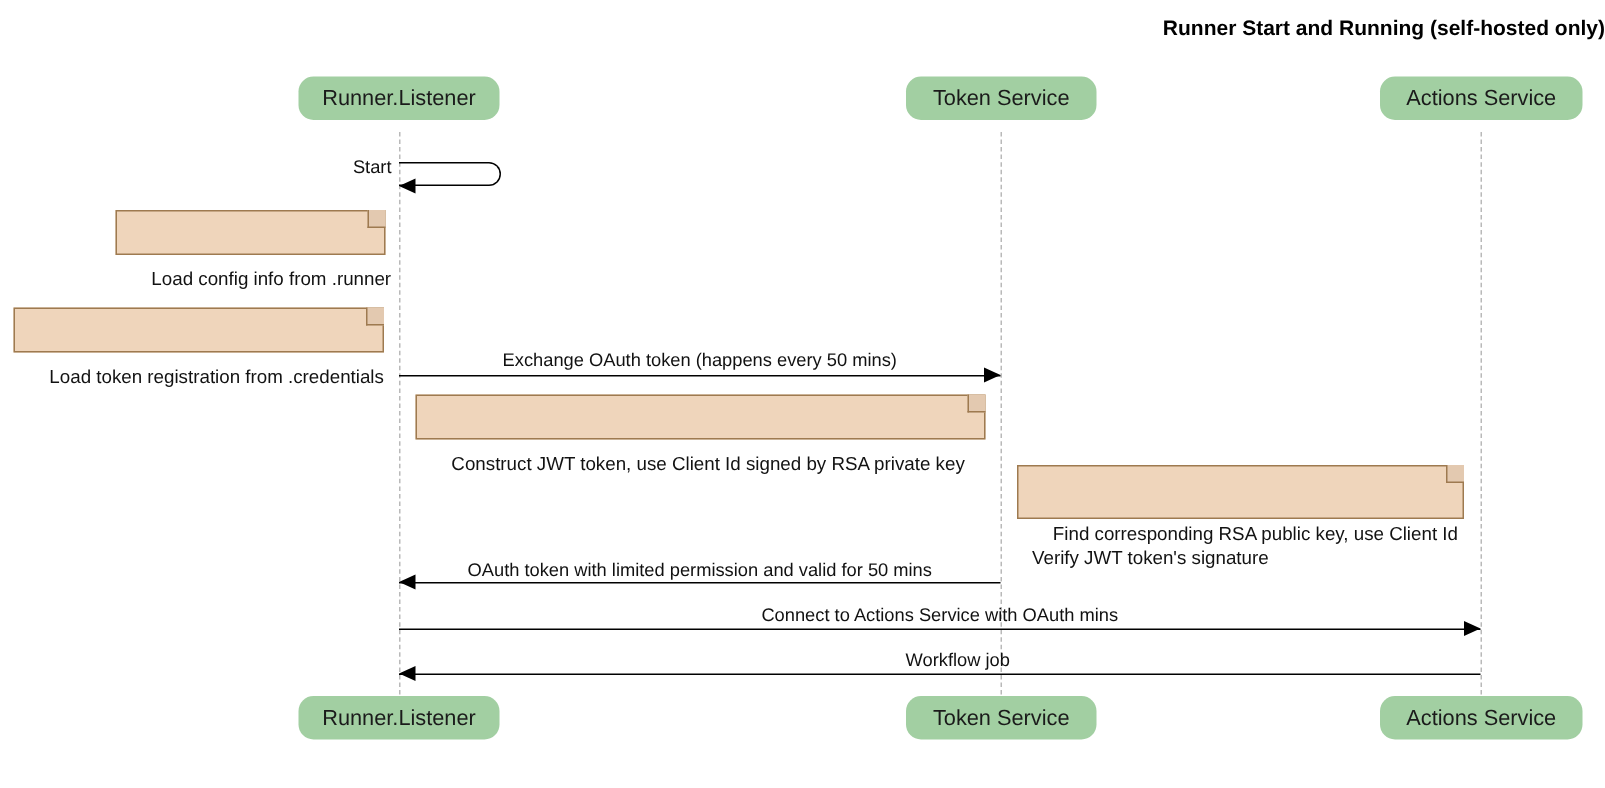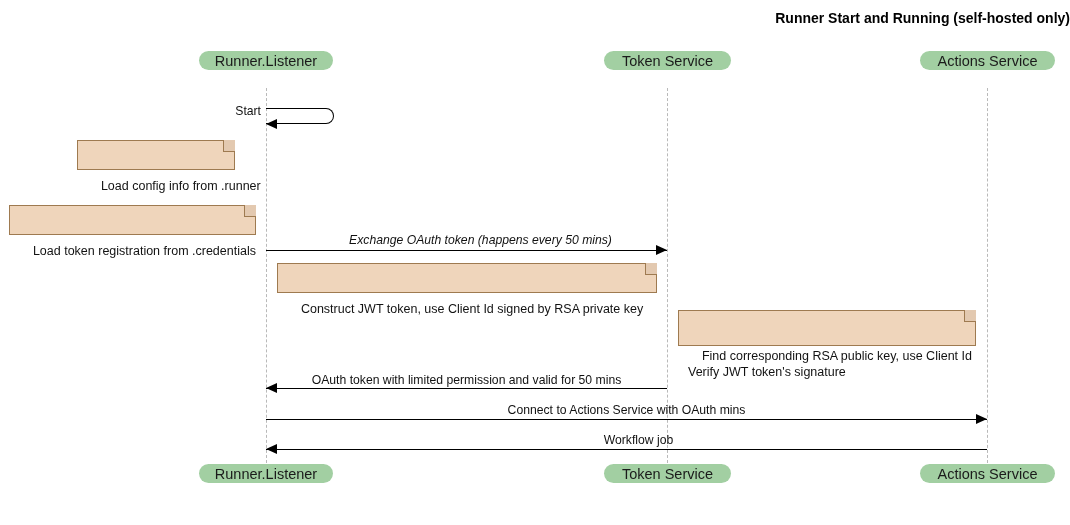--- a/index.html
+++ b/index.html
@@ -33,21 +33,21 @@
   .lifeline {
     position: absolute;
     top: 88px;
     height: 375px;
     width: 0px;
     border-left: 1px dashed #b9b9b9;
   }
   
   .participant {
     position: absolute;
-    height: 19px;
+    height: 29px;
     border-radius: 10px;
     background: #a2cfa2;
     display: flex;
     align-items: center;
     justify-content: center;
     font-size: 14.5px;
     color: #1b1b1b;
     white-space: nowrap;
     box-sizing: border-box;
   }
@@ -136,31 +136,31 @@
     <span>Token Service</span>
   </div>
   <div class="participant" style="left:920px; top:464px; width:135px;">
     <span>Actions Service</span>
   </div>
 
   <div class="msg-label" style="left:186px; top:104px; width:75px; text-align:right;">Start</div>
   <div class="selfloop" style="left:266px; top:108px; width:68px; height:16px;"></div>
   <div class="arrowhead left" style="left:266px; top:119px;"></div>
 
-  <div class="note" style="left:77px; top:140px; width:158px; height:30px;">
+  <div class="note" style="left:77px; top:140px; width:180px; height:30px;">
     <span class="fold"></span>
     <span>Load config info from .runner</span>
   </div>
 
   <div class="note" style="left:9px; top:188px; width:247px; height:30px;margin-top:17px;">
     <span class="fold"></span>
     <span>Load token registration from .credentials</span>
   </div>
 
-  <div class="msg-label" style="left:280px; top:233px; width:401px;font-style:italic;">Exchange OAuth token (happens every 50 mins)</div>
+  <div class="msg-label" style="left:266px; top:233px; width:401px;">Exchange OAuth token (happens every 50 mins)</div>
   <div class="msg" style="left:266px; top:250px; width:401px;"></div>
   <div class="arrowhead right" style="left:656px; top:245px;"></div>
 
   <div class="note" style="left:277px; top:263px; width:380px; height:30px;">
     <span class="fold"></span>
     <span>Construct JWT token, use Client Id signed by RSA private key</span>
   </div>
 
   <div class="note" style="left:678px; top:310px; width:298px; height:36px;">
     <span class="fold"></span>

